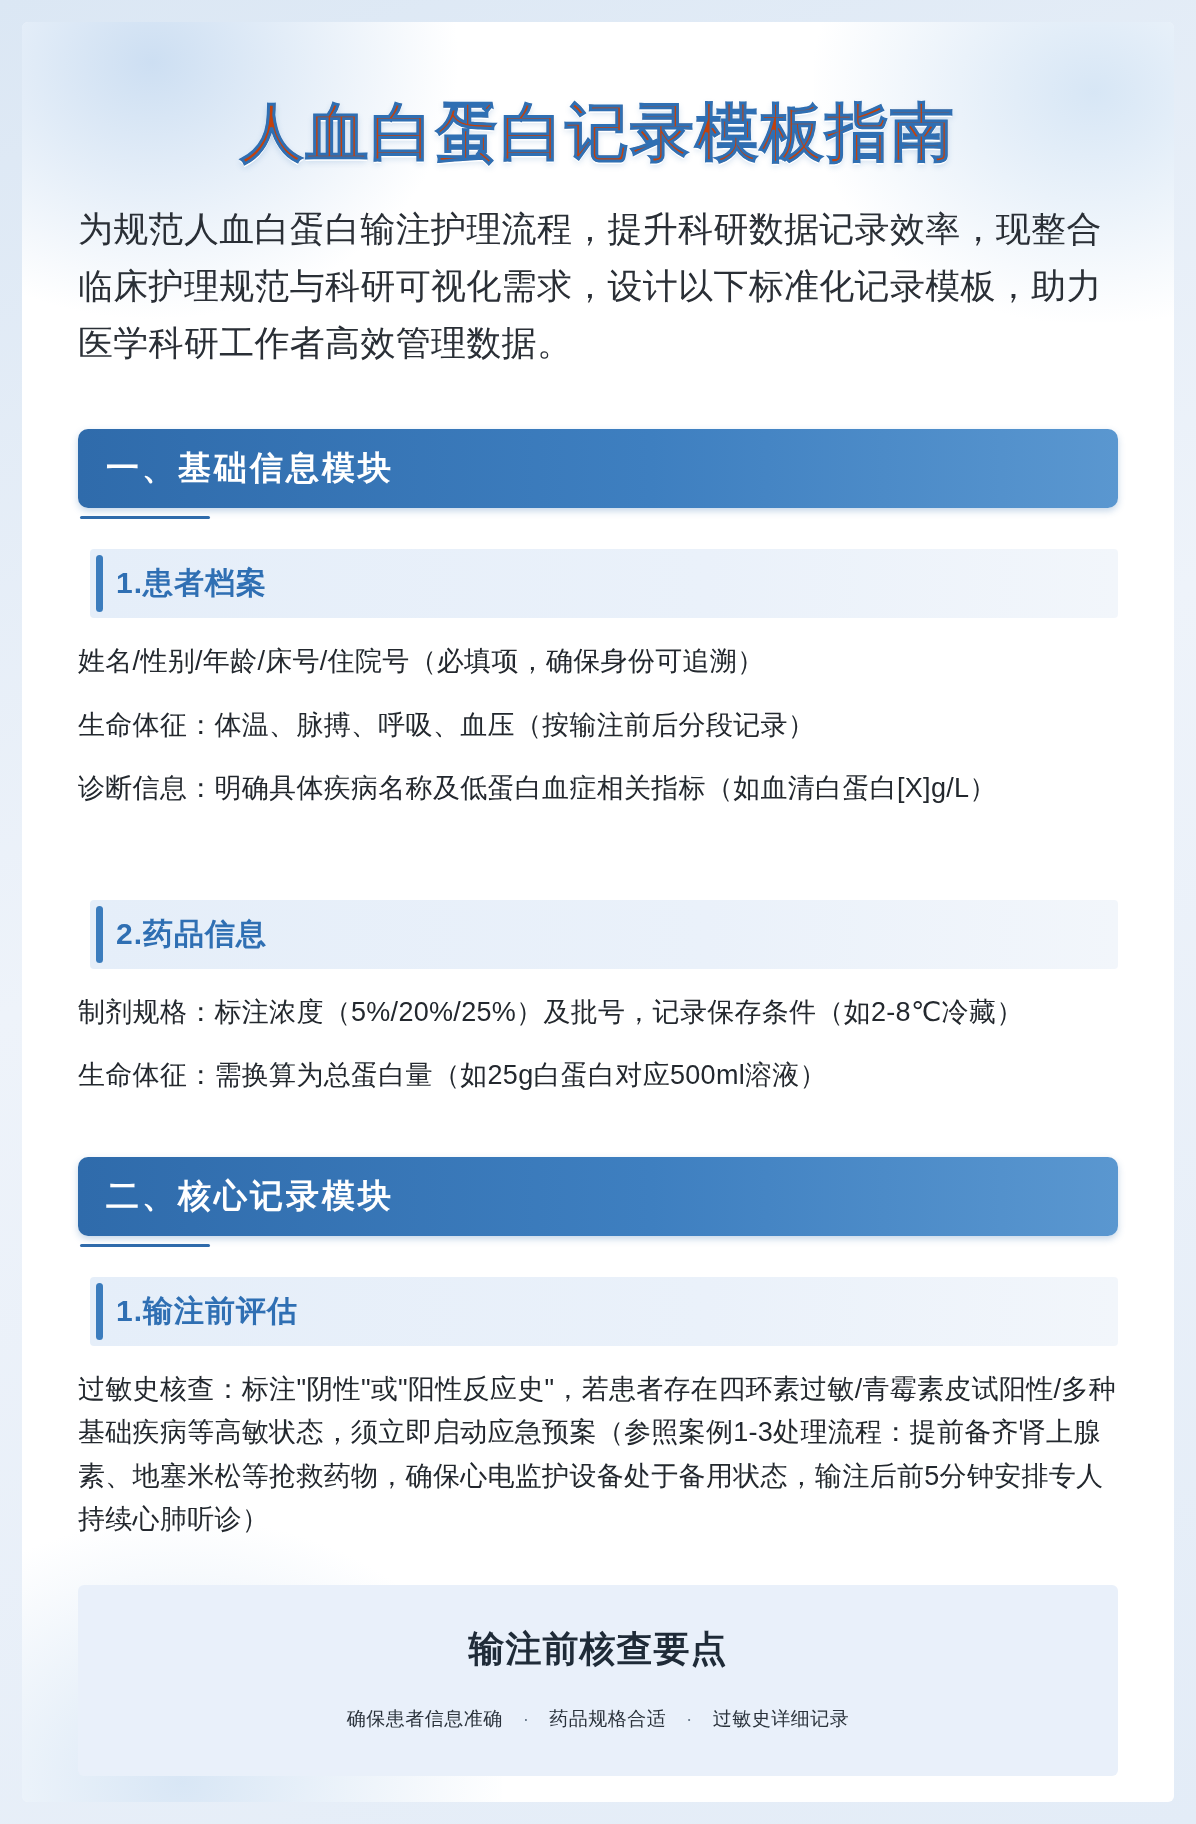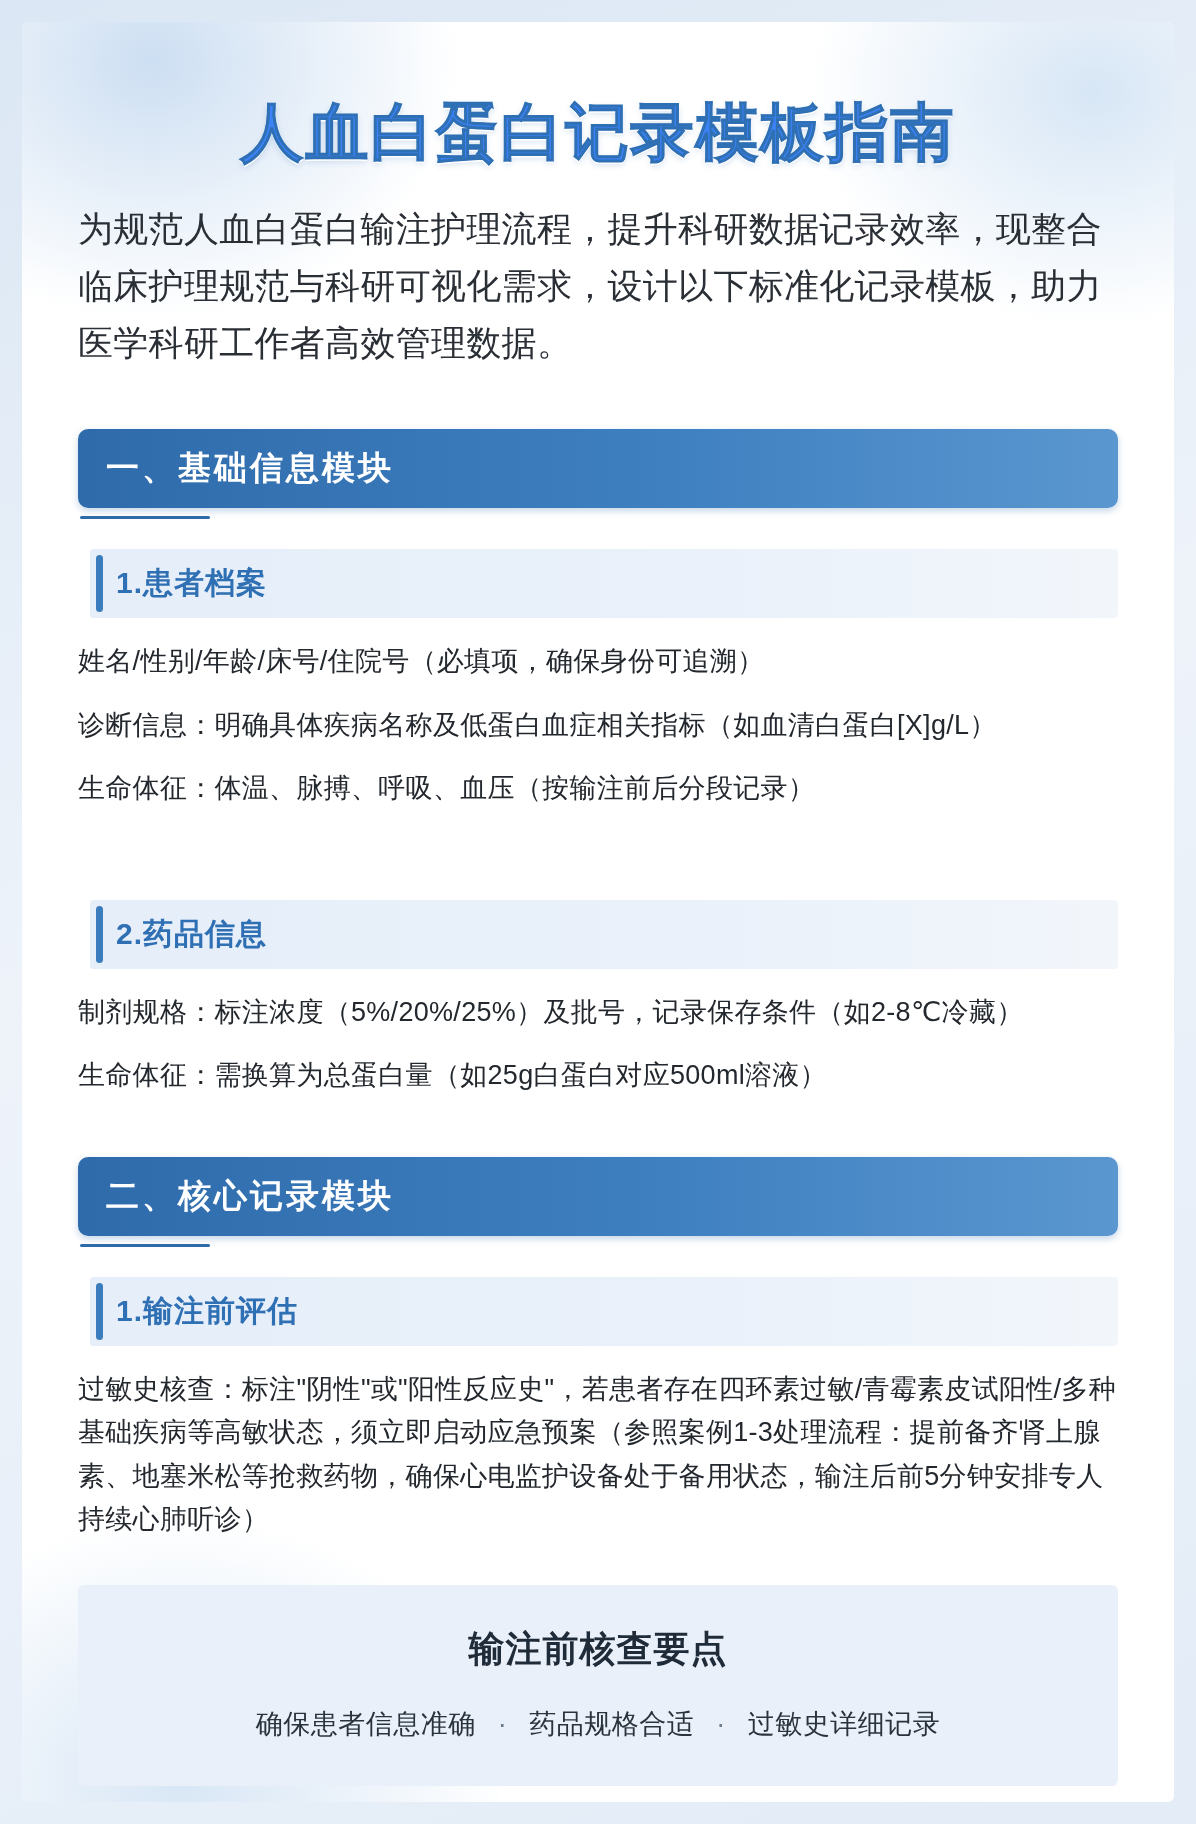--- a/index.html
+++ b/index.html
@@ -57,21 +57,21 @@
     z-index: 2;
   }
 
   h1.title {
     margin: 18px 0 34px 0;
     text-align: center;
     font-size: 63px;
     line-height: 1.1;
     letter-spacing: 2px;
     font-weight: 700;
-    color: #3b82f6;
+    color: #c2410c;
     -webkit-text-stroke: 1px #2f6fb3;
     text-shadow: 0 2px 0 #ffffff, 0 3px 6px rgba(47,111,179,0.22);
   }
 
   .intro {
     font-size: 35px;
     line-height: 1.62;
     color: #2a2f36;
     margin: 0 0 58px 0;
     letter-spacing: 0.3px;
@@ -133,21 +133,21 @@
     text-align: center;
   }
   .callout-title {
     font-size: 36px;
     font-weight: 700;
     color: #1f2b38;
     margin-bottom: 32px;
     letter-spacing: 1px;
   }
   .callout-items {
-    font-size: 27px;
+    font-size: 19px;
     color: #2a323b;
     letter-spacing: 0.5px;
     margin-top: 12px;
   }
   .callout-items .sep {
     color: #6b7b8c;
     padding: 0 14px;
   }
 </style>
 </head>
@@ -163,22 +163,22 @@
 
       <h1 class="title">人血白蛋白记录模板指南</h1>
 
       <p class="intro">为规范人血白蛋白输注护理流程，提升科研数据记录效率，现整合临床护理规范与科研可视化需求，设计以下标准化记录模板，助力医学科研工作者高效管理数据。</p>
 
       <div class="section-bar">一、基础信息模块</div>
       <div class="section-underline"></div>
 
       <div class="sub-head">1.患者档案</div>
       <p class="body-text">姓名/性别/年龄/床号/住院号（必填项，确保身份可追溯）</p>
+      <p class="body-text">生命体征：体温、脉搏、呼吸、血压（按输注前后分段记录）</p>
       <p class="body-text">诊断信息：明确具体疾病名称及低蛋白血症相关指标（如血清白蛋白[X]g/L）</p>
-      <p class="body-text">生命体征：体温、脉搏、呼吸、血压（按输注前后分段记录）</p>
 
       <div class="gap-lg"></div>
 
       <div class="sub-head">2.药品信息</div>
       <p class="body-text">制剂规格：标注浓度（5%/20%/25%）及批号，记录保存条件（如2-8℃冷藏）</p>
       <p class="body-text">生命体征：需换算为总蛋白量（如25g白蛋白对应500ml溶液）</p>
 
       <div class="gap-lg"></div>
 
       <div class="section-bar">二、核心记录模块</div>

